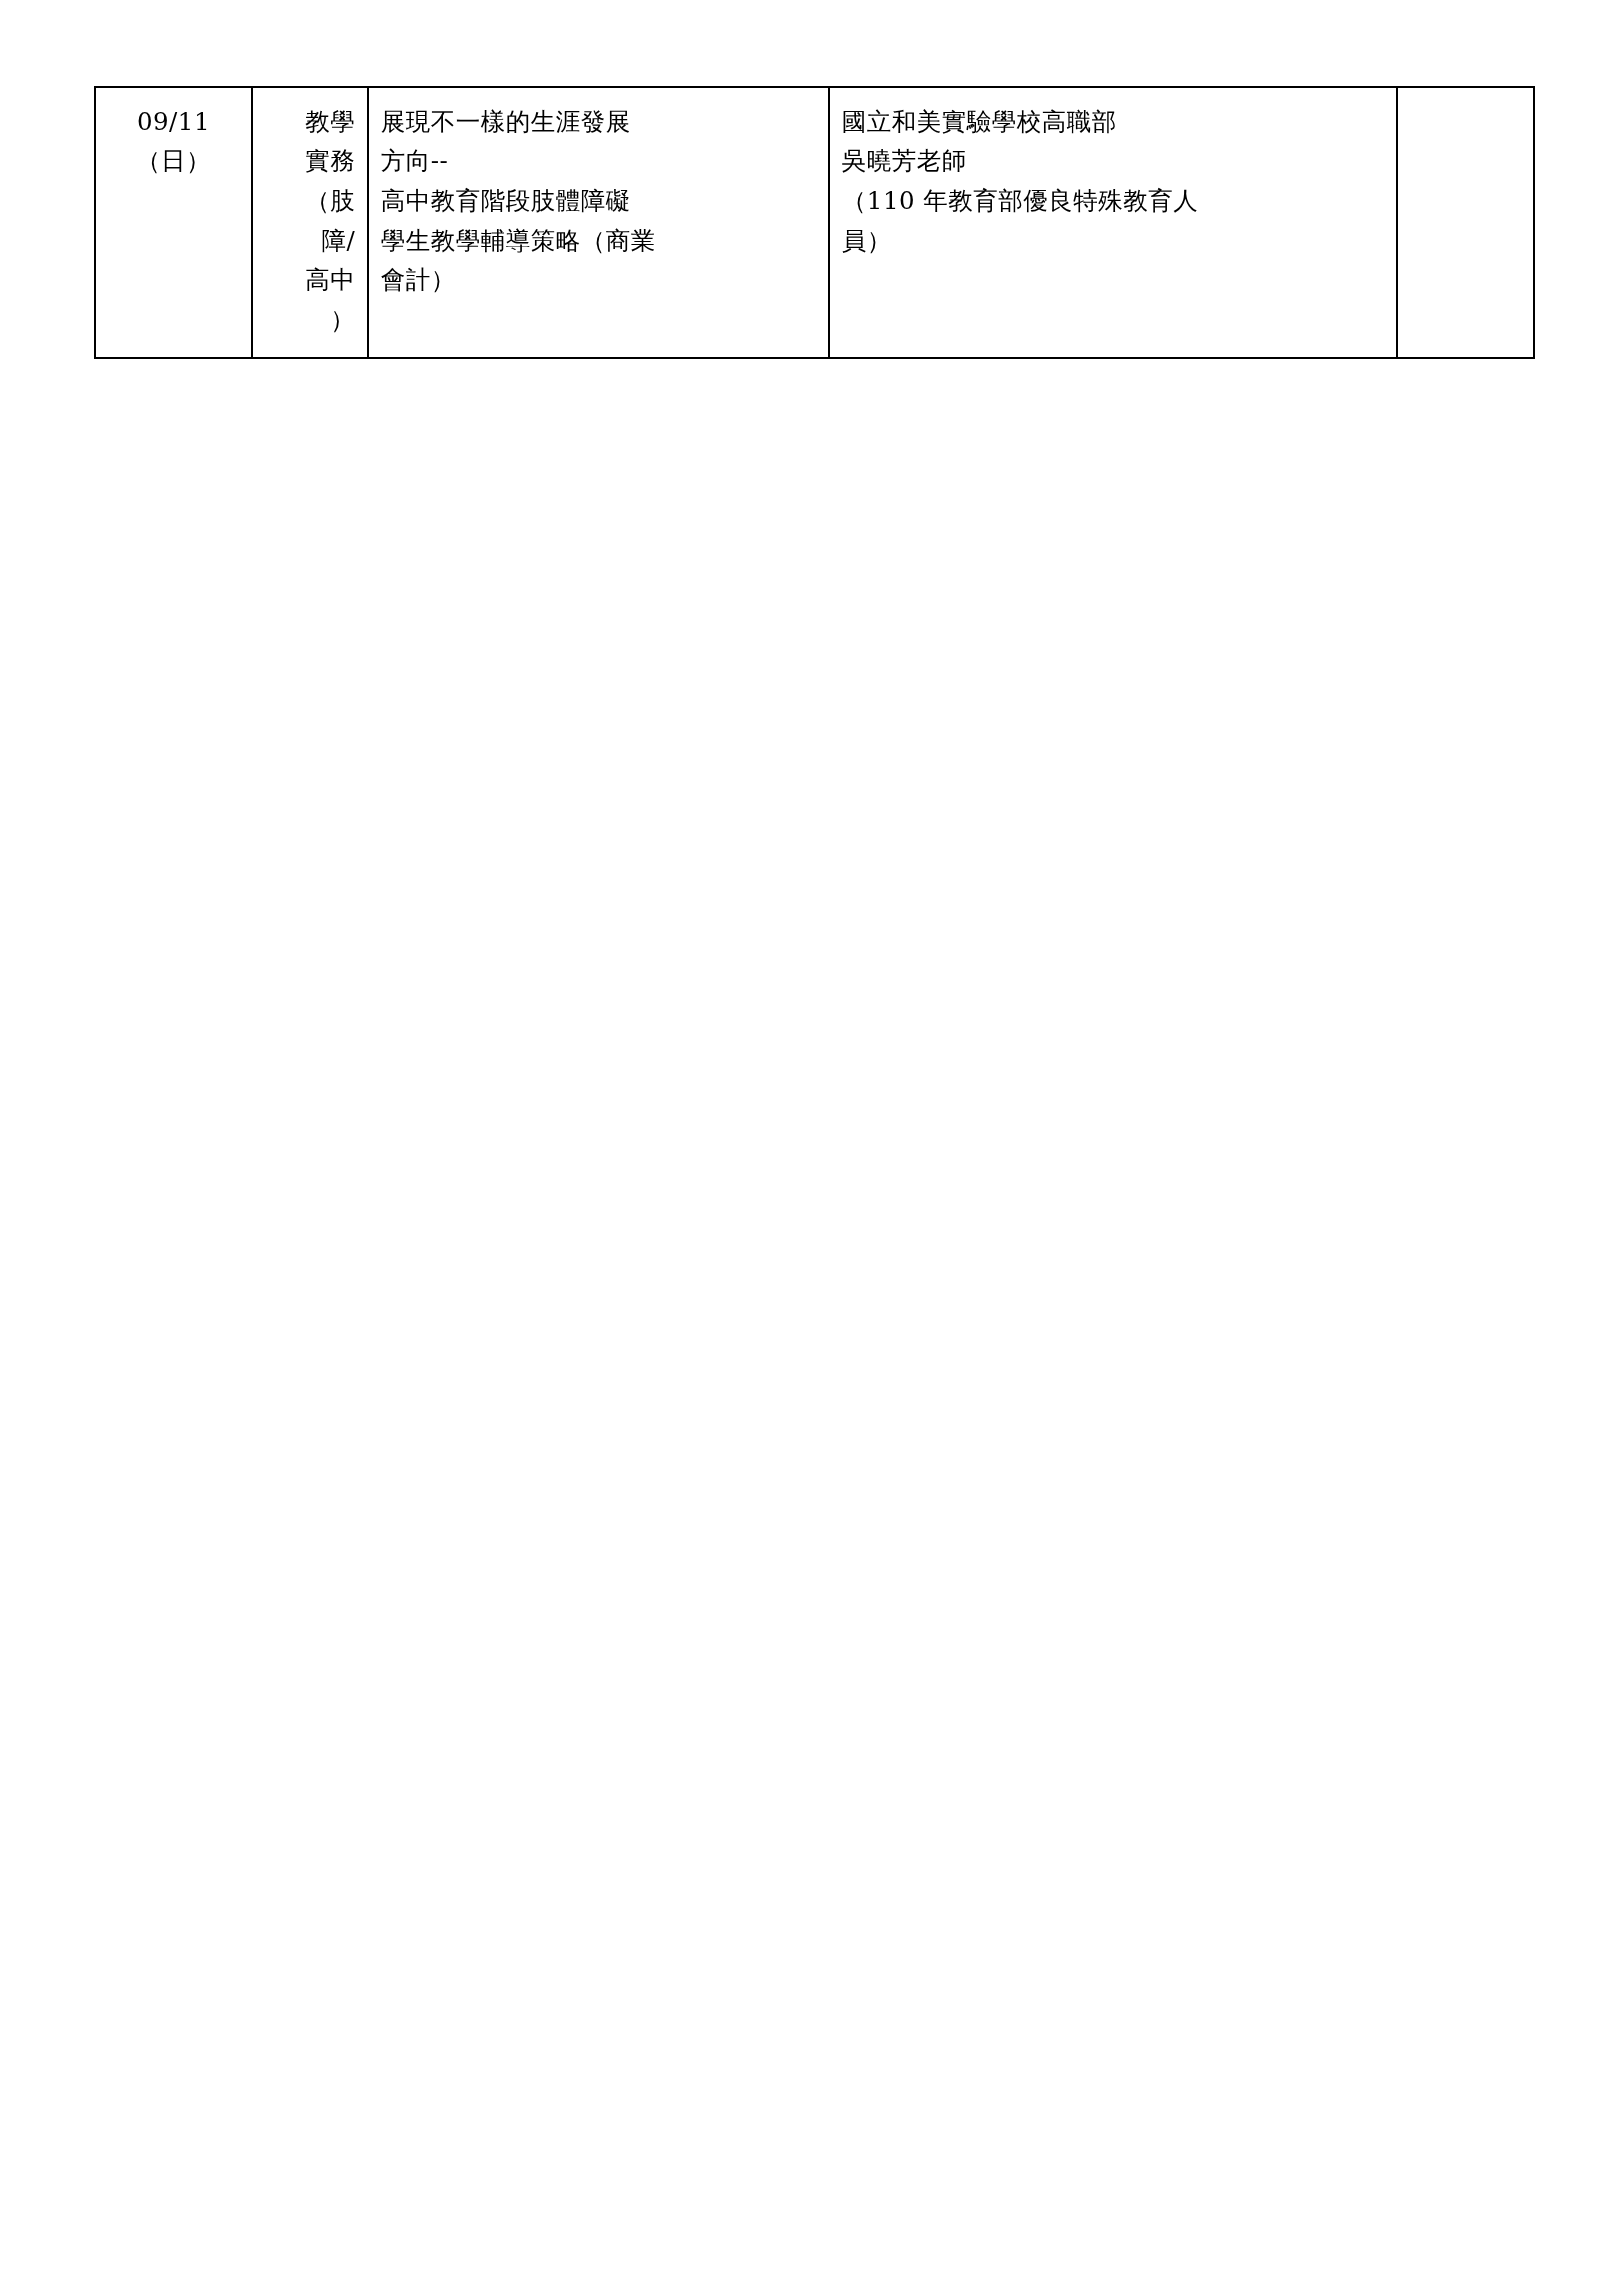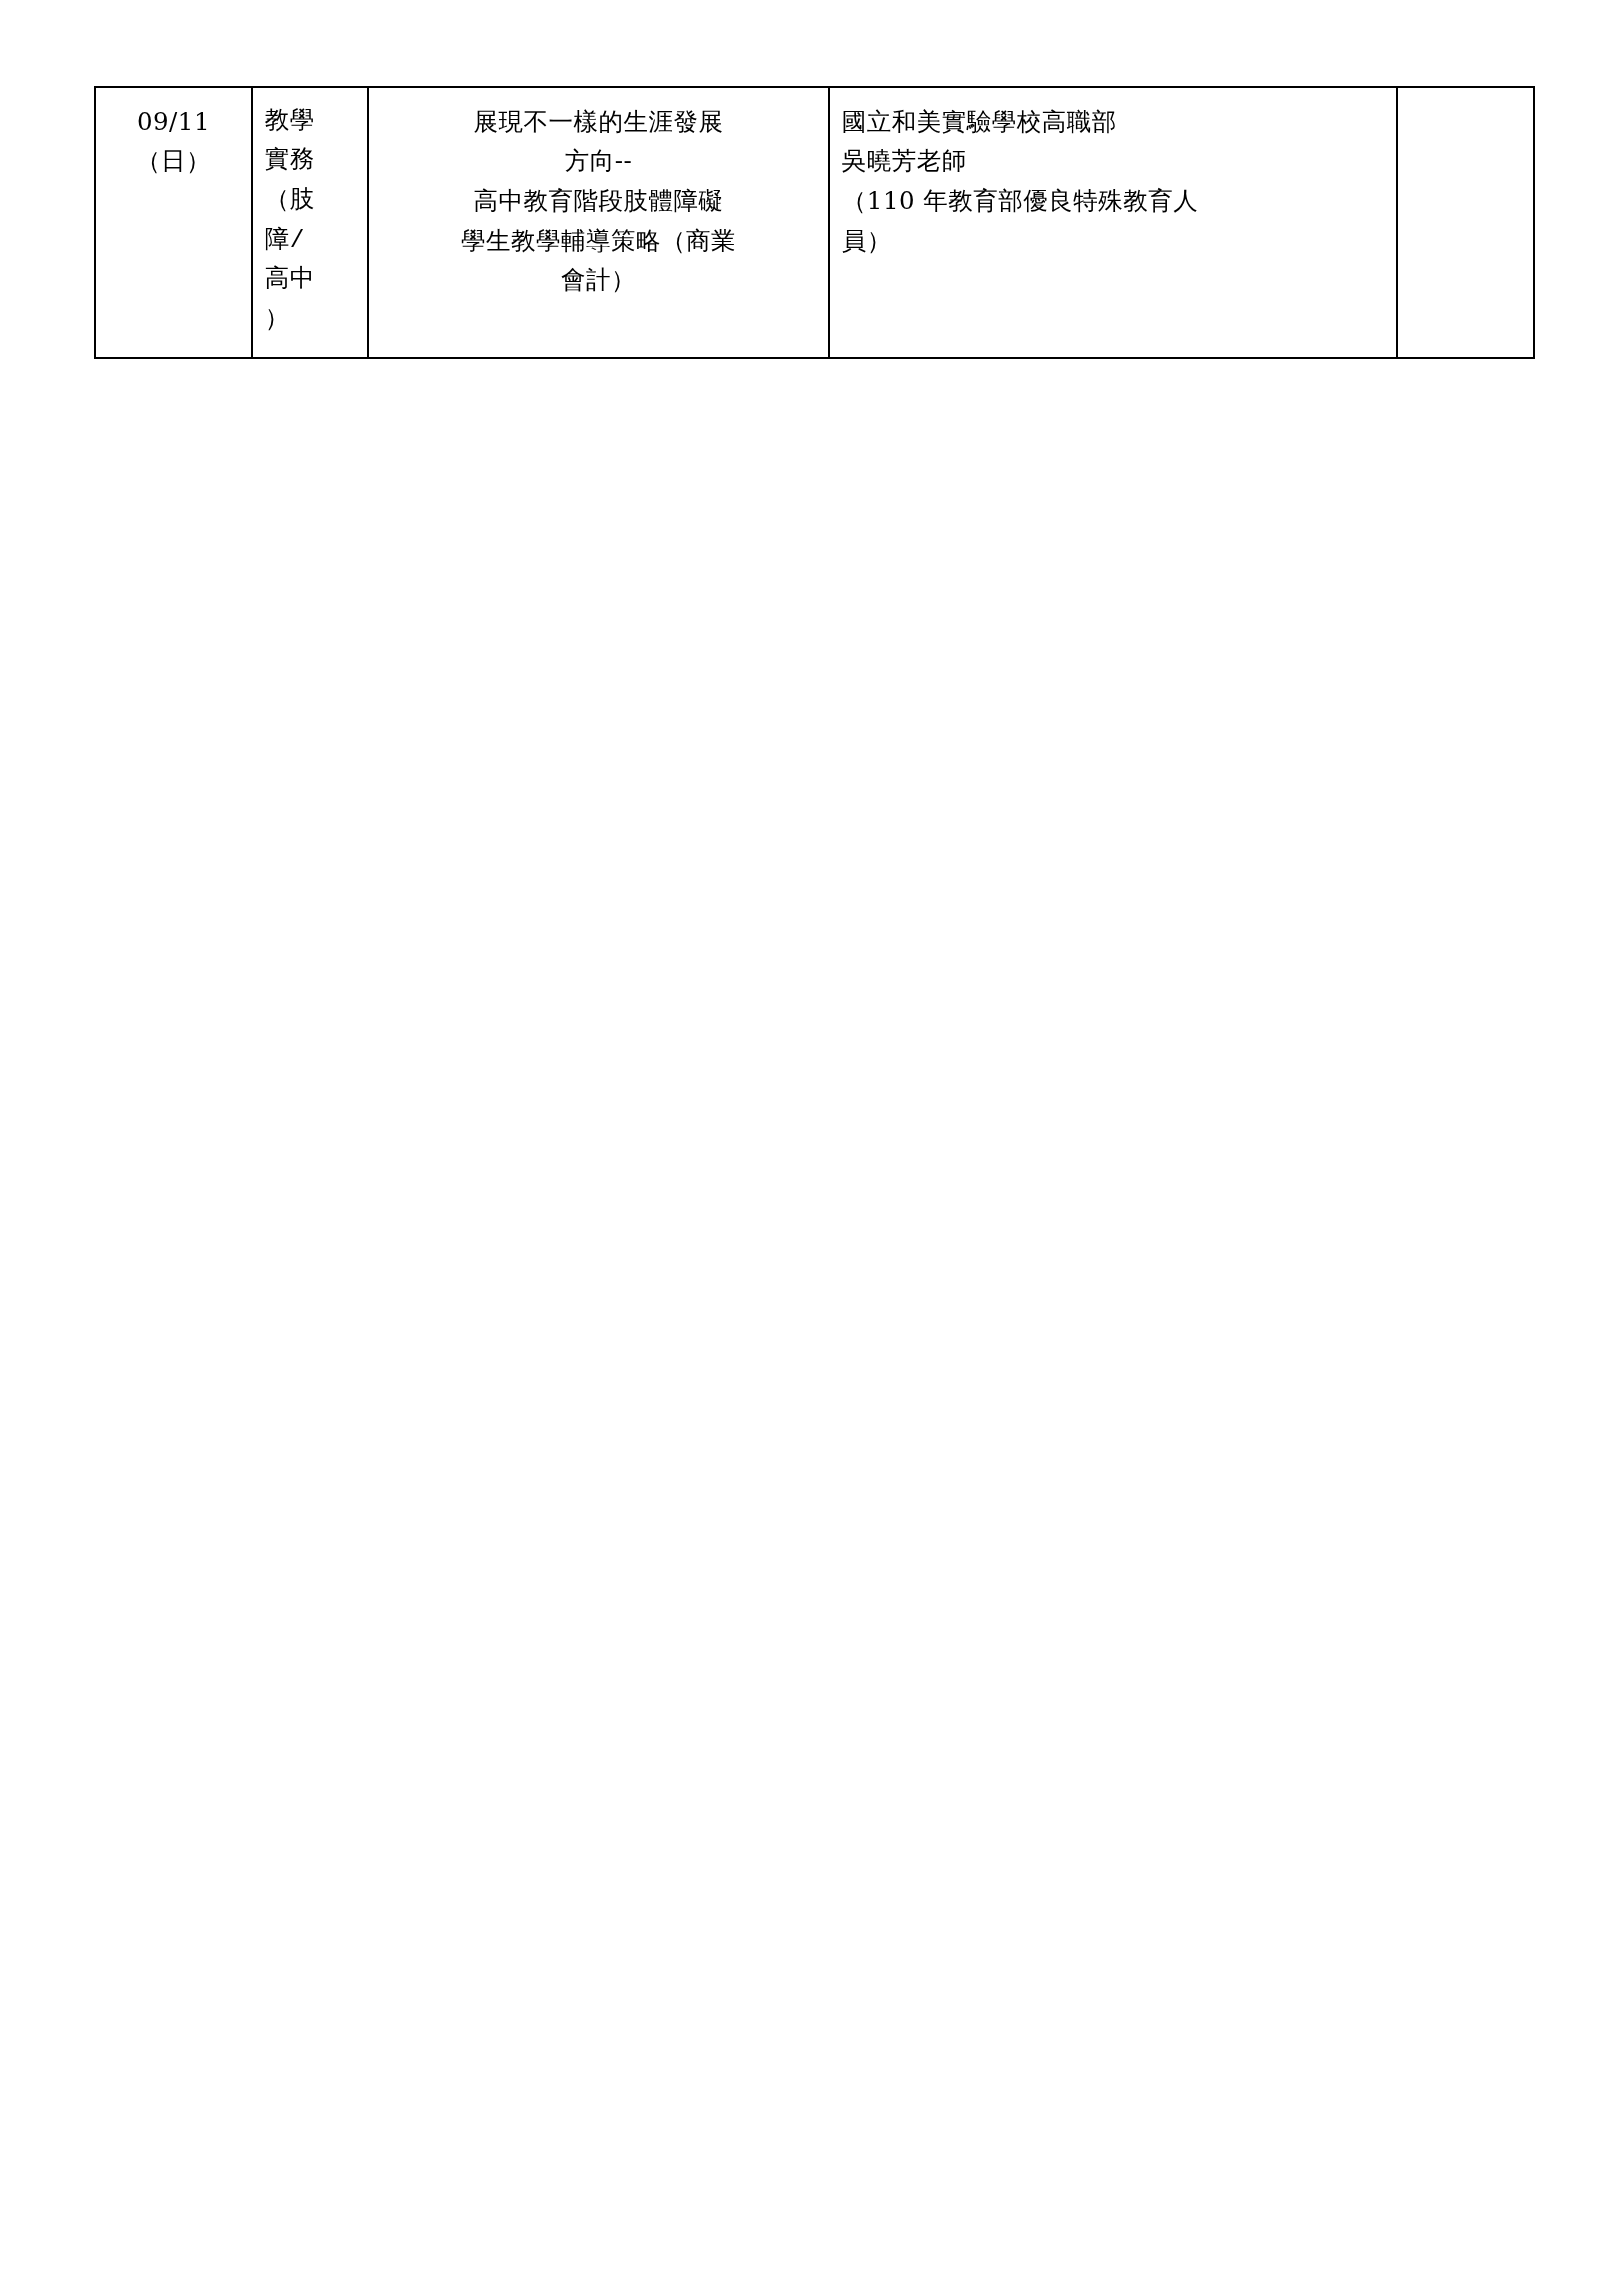--- a/index.html
+++ b/index.html
@@ -41,32 +41,31 @@
   col.c-spk   { width: 568px; }
   col.c-note  { width: 137px; }
 
   td.date {
     text-align: center;
     padding-top: 15.7px;
     white-space: pre-line;
     font-size: 24.5px;
   }
   td.cat {
-    text-align: left;
+    text-align: right;
     white-space: pre-line;
     font-size: 24.5px;
     line-height: 1.62;
     padding-left: 5.9px;
     padding-right: 5.9px;
-    font-family: Liberation Mono, monospace;
   }
   td.topic {
     white-space: pre-line;
     font-size: 24.5px;
-    text-align: center;
+    text-align: left;
   }
   td.speaker {
     white-space: pre-line;
     font-size: 24.5px;
     text-align: left;
   }
   td.note {
     white-space: pre-line;
   }
 </style>

